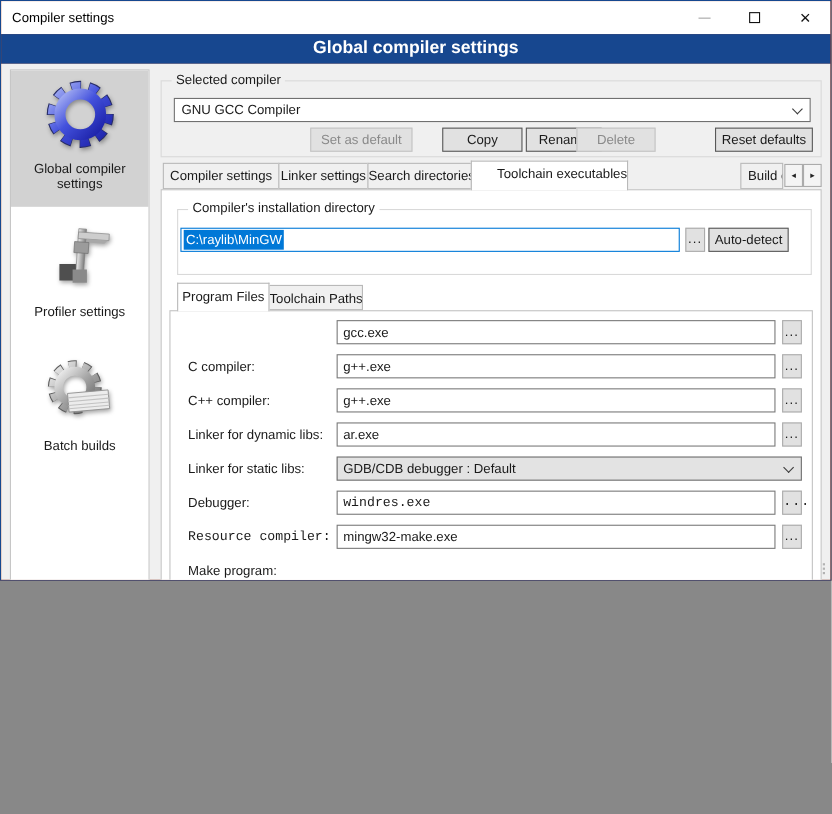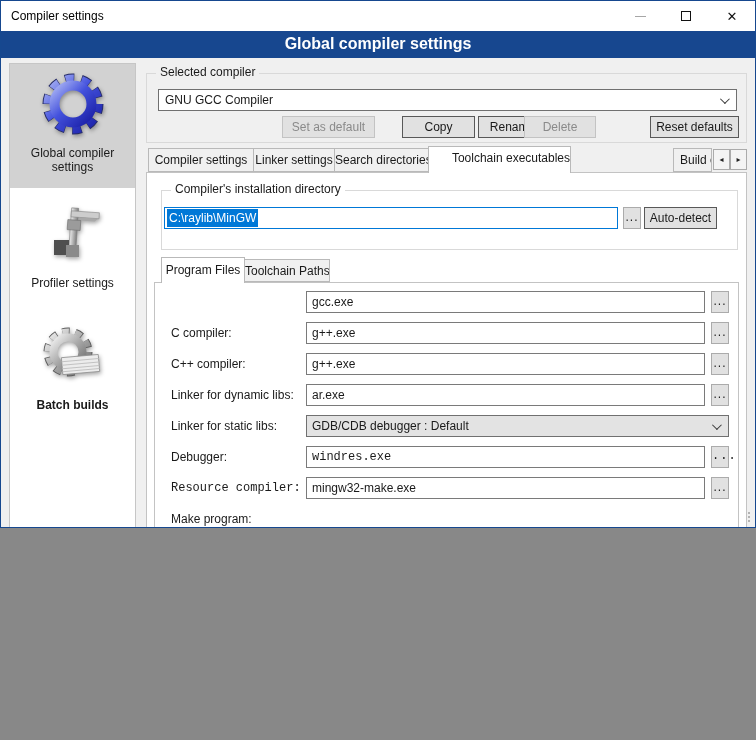--- a/index.html
+++ b/index.html
@@ -25,21 +25,21 @@
   
   .body { position:absolute; left:0; top:57px; width:754px; height:682px; background:#f0f0f0; }
 
   
   .sidebar { position:absolute; left:8px; top:5px; width:127px; height:627px; background:#fff;
              border:1px solid #c6c6c6; }
   .side-item { position:absolute; left:0; width:125px; text-align:center; cursor:default; }
   .side-item.sel { background:#d2d2d2; }
   .si-1 { top:0; height:124px; }
   .si-2 { top:128px; height:110px; }
-  .si-3 { top:250px; height:112px;font-weight:bold; }
+  .si-3 { top:250px; height:112px; }
   .side-item svg { display:block; margin:8px auto 0; filter:drop-shadow(1px 2px 2px rgba(0,0,0,.35)); }
   .si-1 svg { margin-top:8px; }
   .si-2 svg, .si-3 svg { margin-top:10px; }
   .side-label { display:block; margin-top:10px; line-height:14px; padding:0 6px; }
 
   
   .groupbox { position:absolute; border:1px solid #d9d9d9; }
   .legend { position:absolute; top:-9px; left:9px; background:#f0f0f0; padding:0 4px; white-space:nowrap; }
   .gb-install .legend { background:#ffffff; }
 

